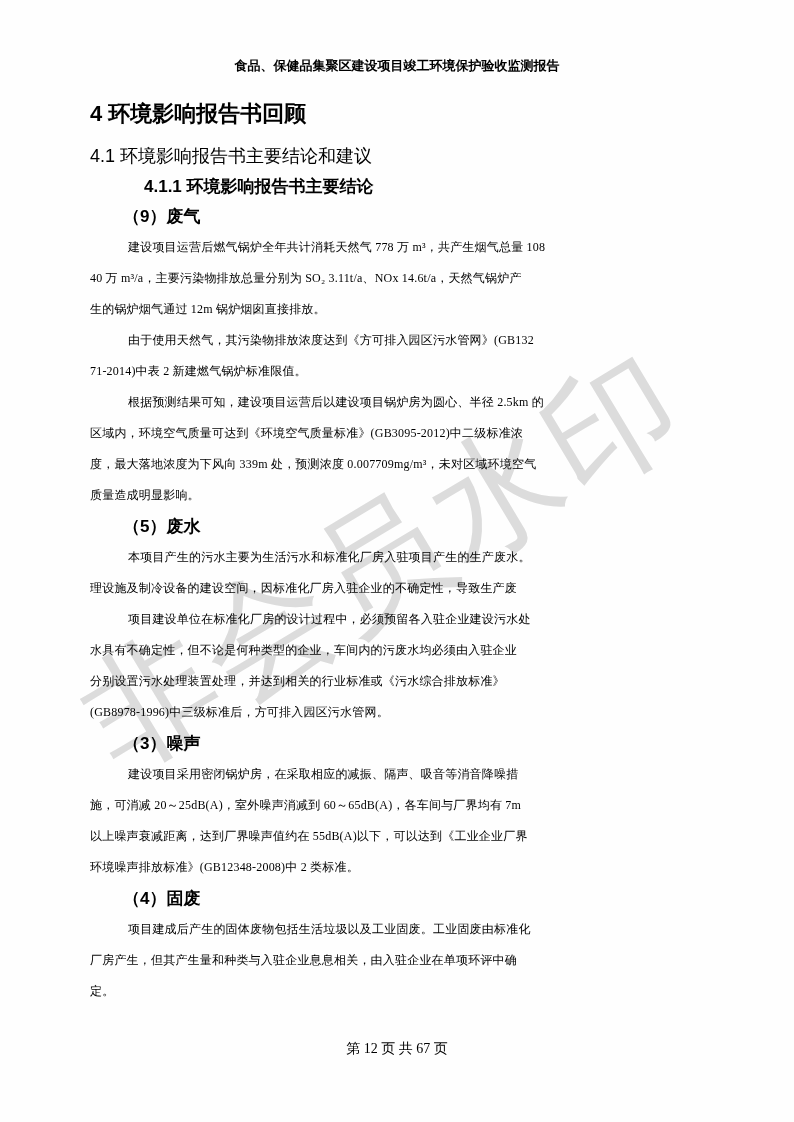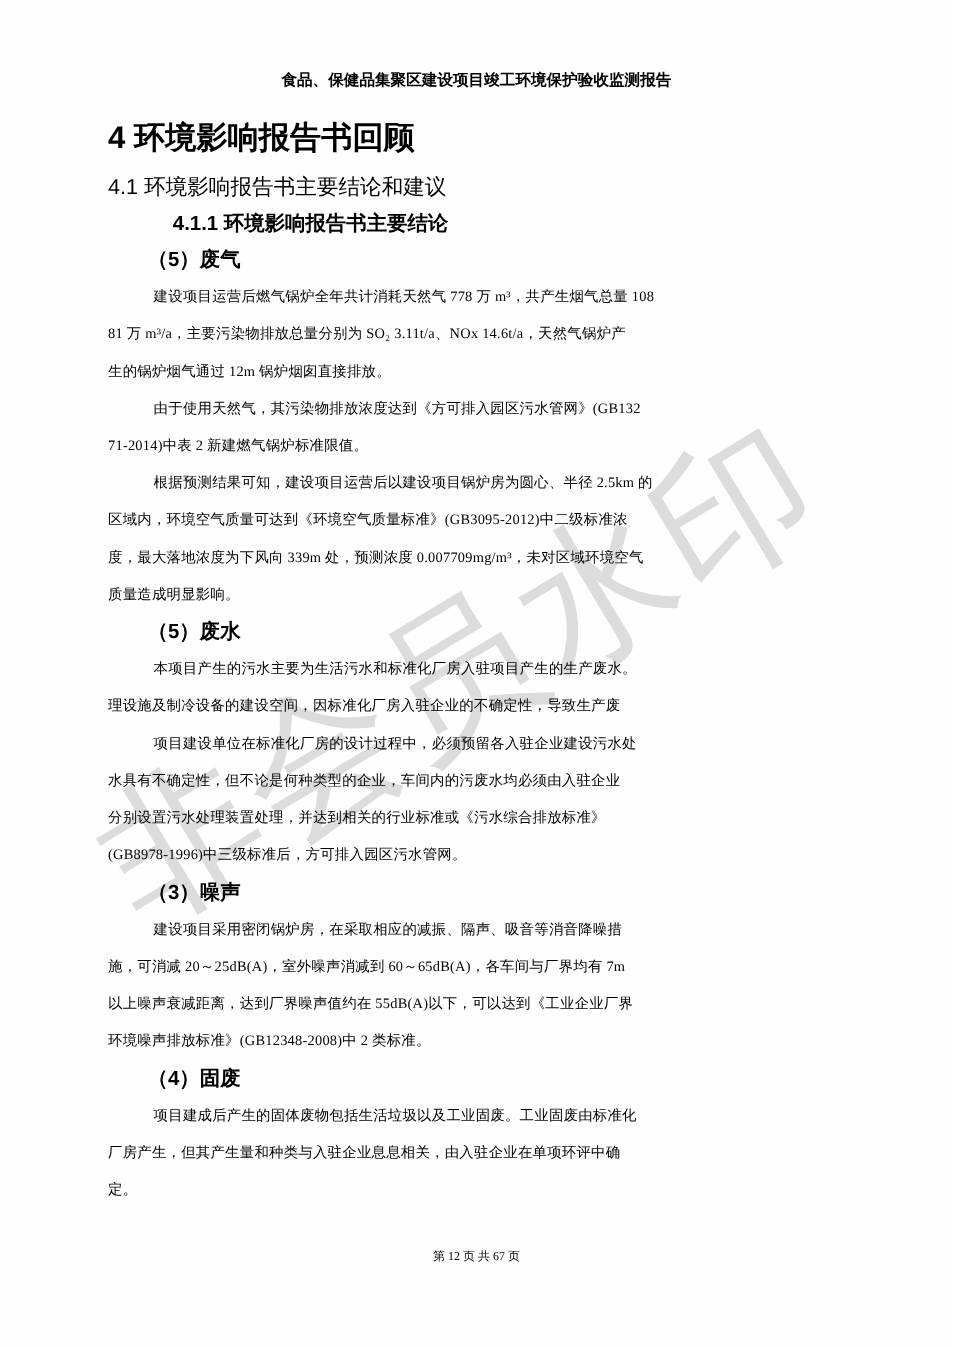--- a/index.html
+++ b/index.html
@@ -32,25 +32,25 @@
     position: absolute;
     left: 90px; right: 90px; top: 0;
     z-index: 1;
   }
   .doc-header {
     margin-top: 58px;
     height: 18px; line-height: 18px;
     text-align: center;
     font-size: 13px;
     font-weight: bold;
-    font-family: Liberation Serif, serif;
+    font-family: Liberation Mono, monospace;
   }
   .h1 {
     margin-top: 22px;
-    font-size: 26px; line-height: 32px;
+    font-size: 22px; line-height: 32px;
     font-weight: bold;
     font-family: "Liberation Sans", "DejaVu Sans", sans-serif;
   }
   .h2 {
     margin-top: 12px;
     font-size: 18px; line-height: 28px;
     font-weight: normal;
     font-family: "Liberation Sans", "DejaVu Sans", sans-serif;
   }
   .h3 {
@@ -73,21 +73,21 @@
     height: 31px; line-height: 31px;
     font-size: 12px;
     letter-spacing: 0.2px;
     white-space: nowrap;
   }
   .doc-line.indent { padding-left: 38px; }
   .footer {
     position: absolute;
     left: 0; right: 0; top: 1040px;
     text-align: center;
-    font-size: 10px;
+    font-size: 14px;
     z-index: 1;
   }
 </style>
 </head>
 <body style="color: rgb(0, 0, 0);">
 
 <div class="page">
 
   <div class="watermark" style="color: rgb(220, 220, 220);">非会员水印</div>
 
@@ -95,23 +95,23 @@
 
     <div class="doc-header">食品、保健品集聚区建设项目竣工环境保护验收监测报告</div>
 
     <div class="h1">4 环境影响报告书回顾</div>
 
     <div class="h2">4.1 环境影响报告书主要结论和建议</div>
 
     <div class="h3">4.1.1 环境影响报告书主要结论</div>
 
     <div class="sections">
-        <div class="sec-heading">（5）废气</div>
+        <div class="sec-heading">（9）废气</div>
         <div class="doc-line indent">建设项目运营后燃气锅炉全年共计消耗天然气 778 万 m³，共产生烟气总量 108</div>
-        <div class="doc-line">81 万 m³/a，主要污染物排放总量分别为 SO₂ 3.11t/a、NOx 14.6t/a，天然气锅炉产</div>
+        <div class="doc-line">40 万 m³/a，主要污染物排放总量分别为 SO₂ 3.11t/a、NOx 14.6t/a，天然气锅炉产</div>
         <div class="doc-line">生的锅炉烟气通过 12m 锅炉烟囱直接排放。</div>
         <div class="doc-line indent">由于使用天然气，其污染物排放浓度达到《方可排入园区污水管网》(GB132</div>
         <div class="doc-line">71-2014)中表 2 新建燃气锅炉标准限值。</div>
         <div class="doc-line indent">根据预测结果可知，建设项目运营后以建设项目锅炉房为圆心、半径 2.5km 的</div>
         <div class="doc-line">区域内，环境空气质量可达到《环境空气质量标准》(GB3095-2012)中二级标准浓</div>
         <div class="doc-line">度，最大落地浓度为下风向 339m 处，预测浓度 0.007709mg/m³，未对区域环境空气</div>
         <div class="doc-line">质量造成明显影响。</div>
         <div class="sec-heading">（5）废水</div>
         <div class="doc-line indent">本项目产生的污水主要为生活污水和标准化厂房入驻项目产生的生产废水。</div>
         <div class="doc-line">理设施及制冷设备的建设空间，因标准化厂房入驻企业的不确定性，导致生产废</div>

